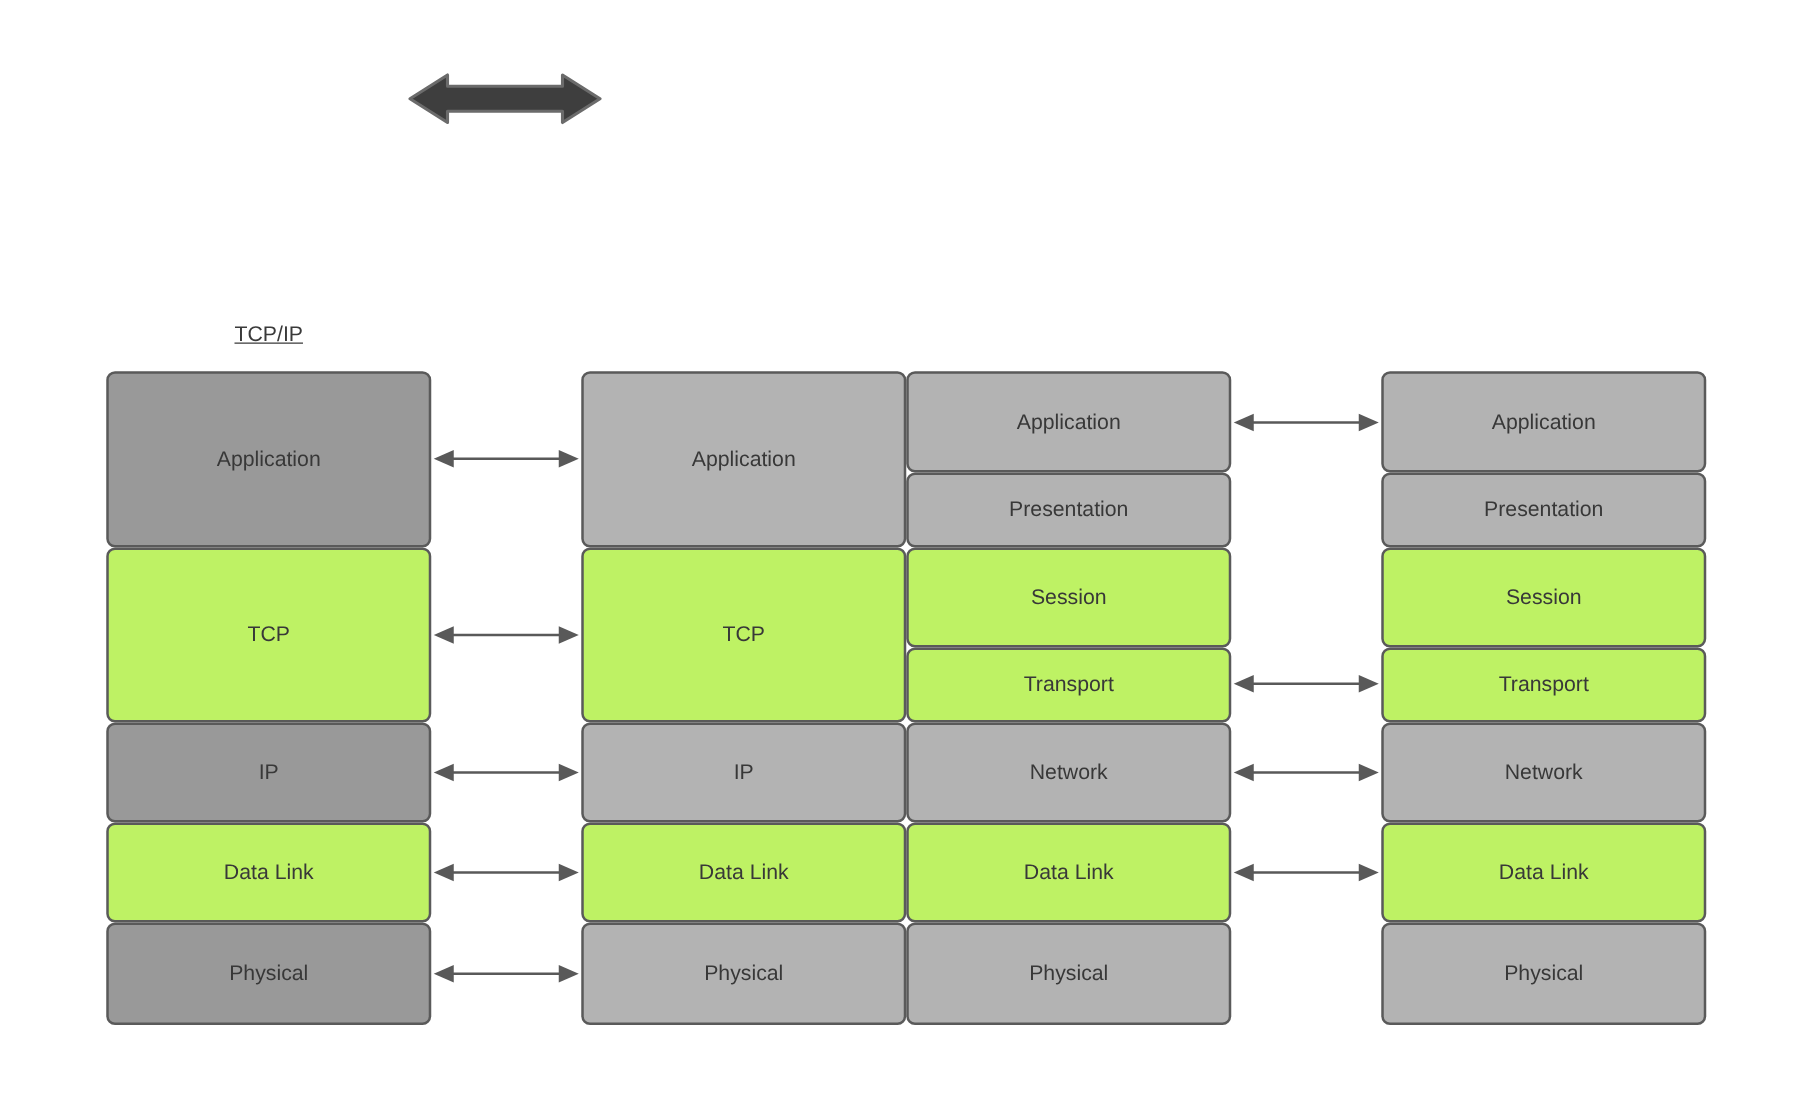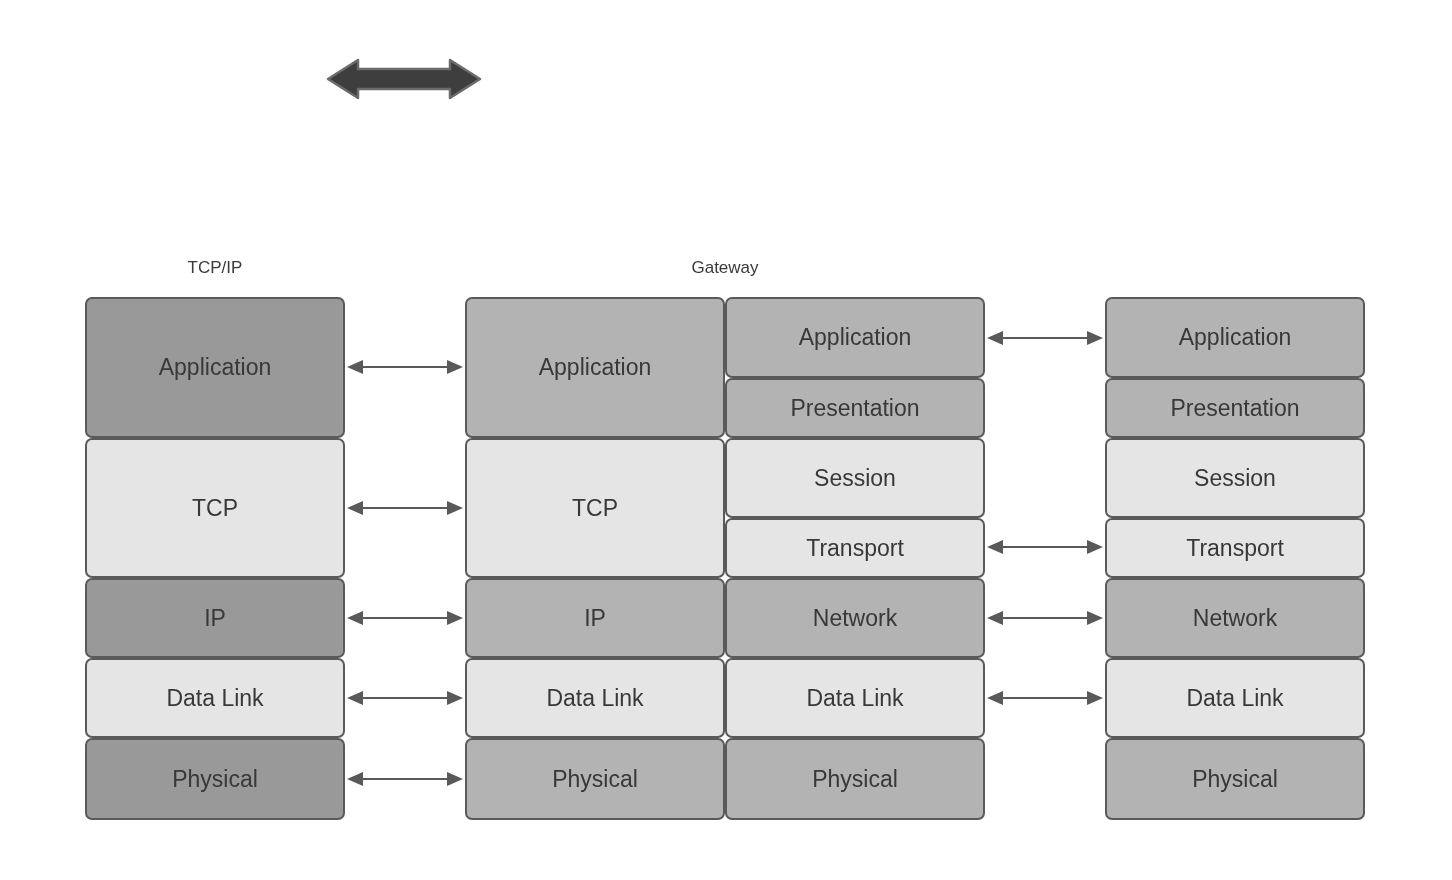--- a/index.html
+++ b/index.html
@@ -25,26 +25,26 @@
     color: #3a3a3a;
   }
   .box {
     position: absolute;
     box-sizing: border-box;
     border: 2px solid #5a5a5a;
     border-radius: 7px;
     display: flex;
     align-items: center;
     justify-content: center;
-    font-size: 23px;
+    font-size: 17px;
     color: #383838;
   }
   .fill-dark  { background: #999999; }
   .fill-light { background: #b3b3b3; }
-  .fill-white { background: #e5e5e5; }
+  .fill-white { background: #bef264; }
   .harrow {
     position: absolute;
     height: 2px;
     background: #595959;
   }
   .harrow::before, .harrow::after {
     content: "";
     position: absolute;
     top: -6px;
     width: 0;
@@ -64,22 +64,21 @@
 </style>
 </head>
 <body>
 
 <div class="canvas">
 
   <svg class="thick-arrow" viewBox="0 0 156 46">
     <polygon points="2,23 32,4 32,13 124,13 124,4 154,23 124,42 124,33 32,33 32,42" fill="#3e3e3e" stroke="#6b6b6b" stroke-width="2.5" stroke-linejoin="round"></polygon>
   </svg>
 
-  <div class="col-title" style="left:85px; top:257px; width:260px;">TCP/IP</div>
-  <div class="col-title" style="left:465px; top:257px; width:520px;">Gateway</div>
+  <div class="col-title" style="left:85px; top:257px; width:260px;text-decoration:underline;">TCP/IP</div>
 
   <div class="box fill-dark" style="left:85px; top:297px; width:260px; height:141px;">
     <span>Application</span>
     </div>
   <div class="box fill-white" style="left:85px; top:438px; width:260px; height:140px;">
     <span>TCP</span>
     </div>
   <div class="box fill-dark" style="left:85px; top:578px; width:260px; height:80px;">
     <span>IP</span>
     </div>

